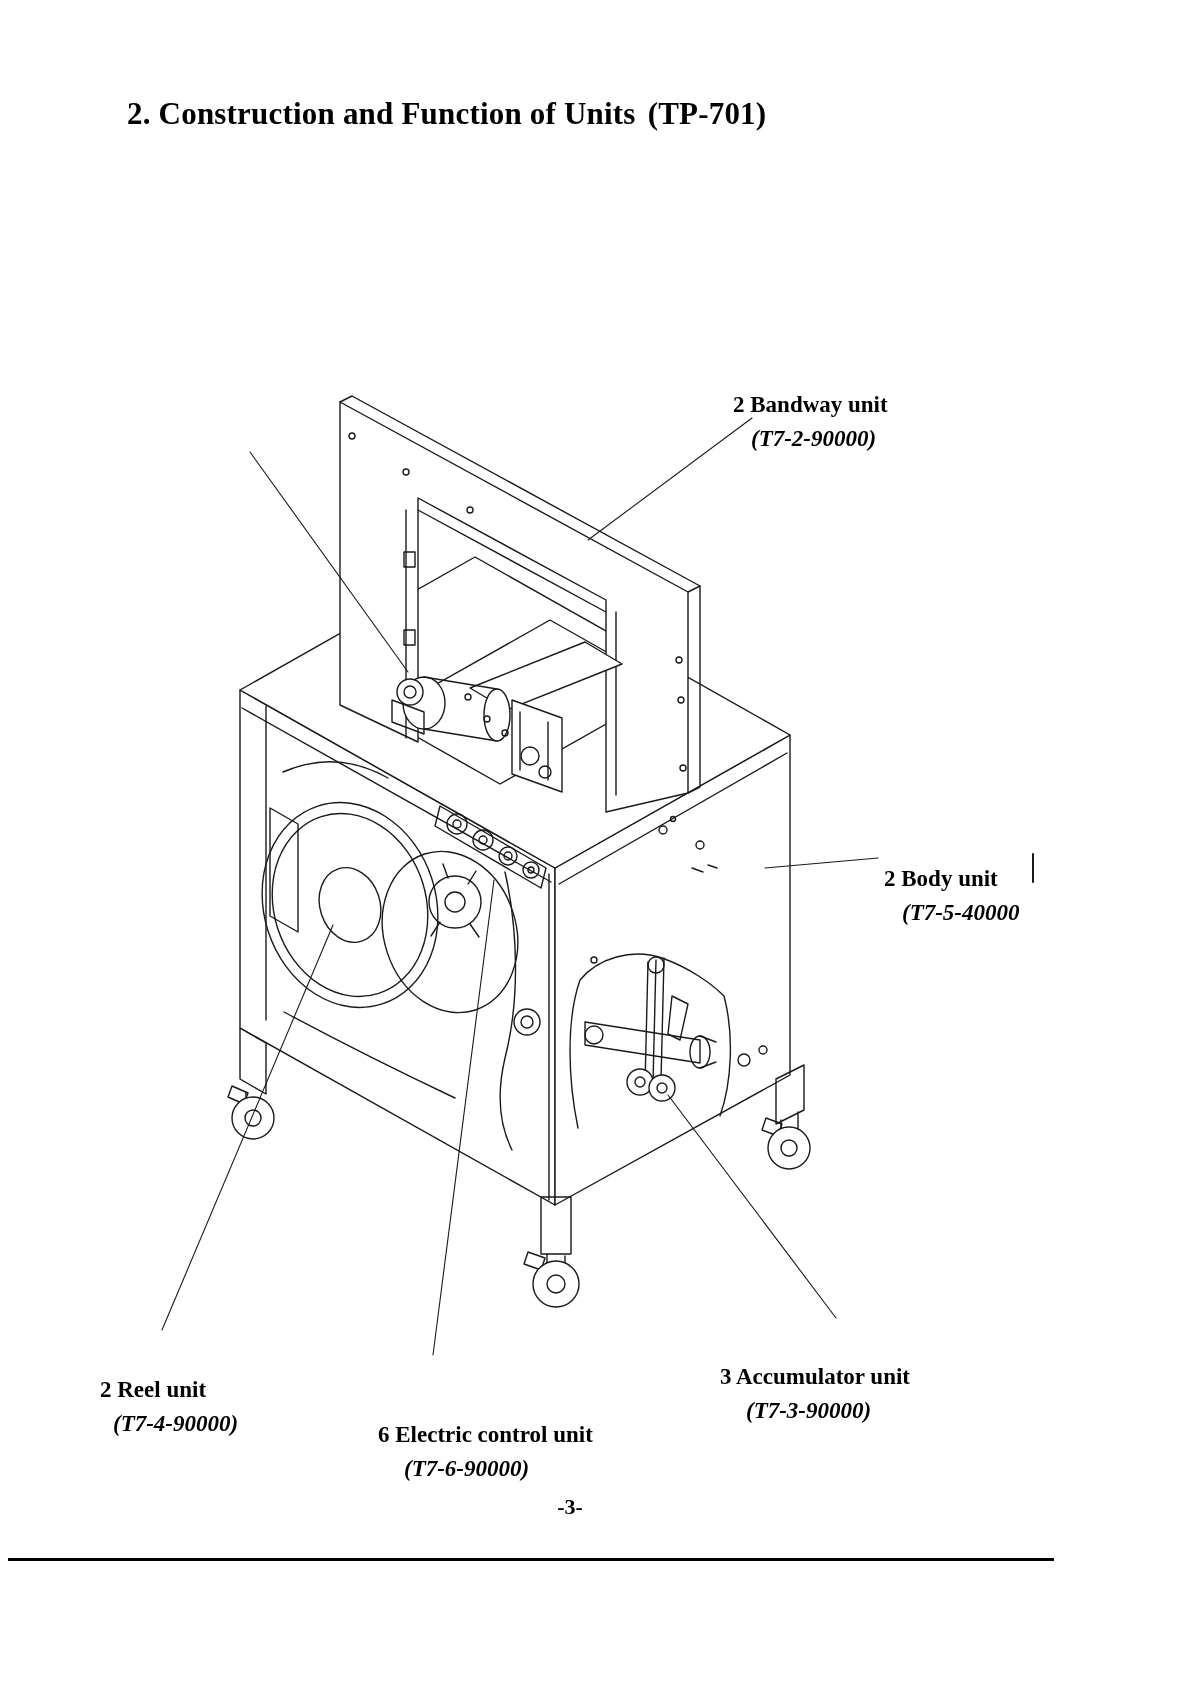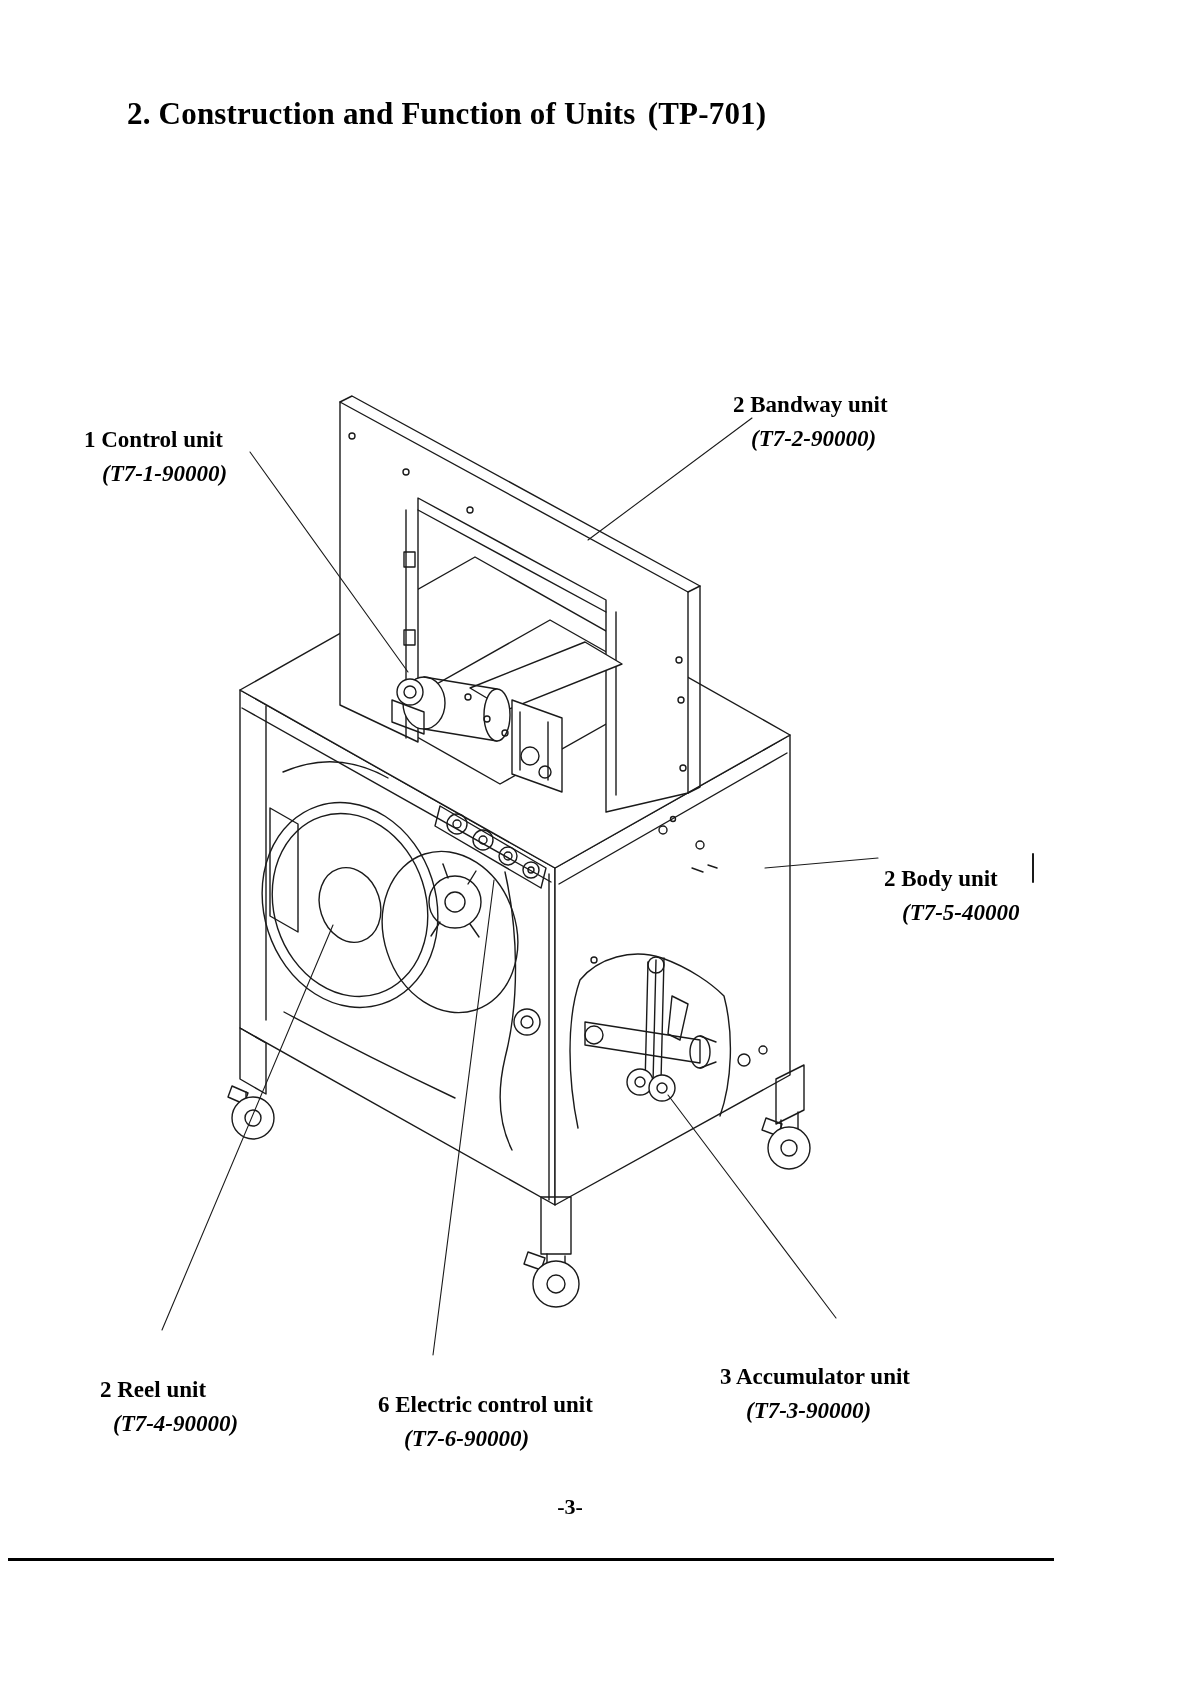--- a/index.html
+++ b/index.html
@@ -186,41 +186,37 @@
         <line x1="878" y1="858" x2="765" y2="868"></line>
         <line x1="162" y1="1330" x2="333" y2="925"></line>
         <line x1="433" y1="1355" x2="494" y2="880"></line>
         <line x1="836" y1="1318" x2="668" y2="1095"></line>
       </g>
 
       <line x1="1033" y1="854" x2="1033" y2="882" stroke-width="2"></line>
     </g>
   </svg>
 
-  <div class="label" style="left:84px;top:383px;">
-    <div>1 Control unit</div>
-    <div class="l2">(T7-1-90000)</div>
-  </div>
 
   <div class="label" style="left:733px;top:348px;">
     <div>2 Bandway unit</div>
     <div class="l2">(T7-2-90000)</div>
   </div>
 
   <div class="label" style="left:884px;top:822px;">
     <div>2 Body unit</div>
     <div class="l2">(T7-5-40000</div>
   </div>
 
   <div class="label tight" style="left:100px;top:1333px;">
     <div>2 Reel unit</div>
     <div class="l2">(T7-4-90000)</div>
   </div>
 
-  <div class="label wide" style="left:378px;top:1348px;">
+  <div class="label wide" style="left:378px;top:1378px;">
     <div>6 Electric control unit</div>
     <div class="l2">(T7-6-90000)</div>
   </div>
 
   <div class="label wide" style="left:720px;top:1320px;">
     <div>3 Accumulator unit</div>
     <div class="l2">(T7-3-90000)</div>
   </div>
 
   <div class="page-number">-3-</div>

